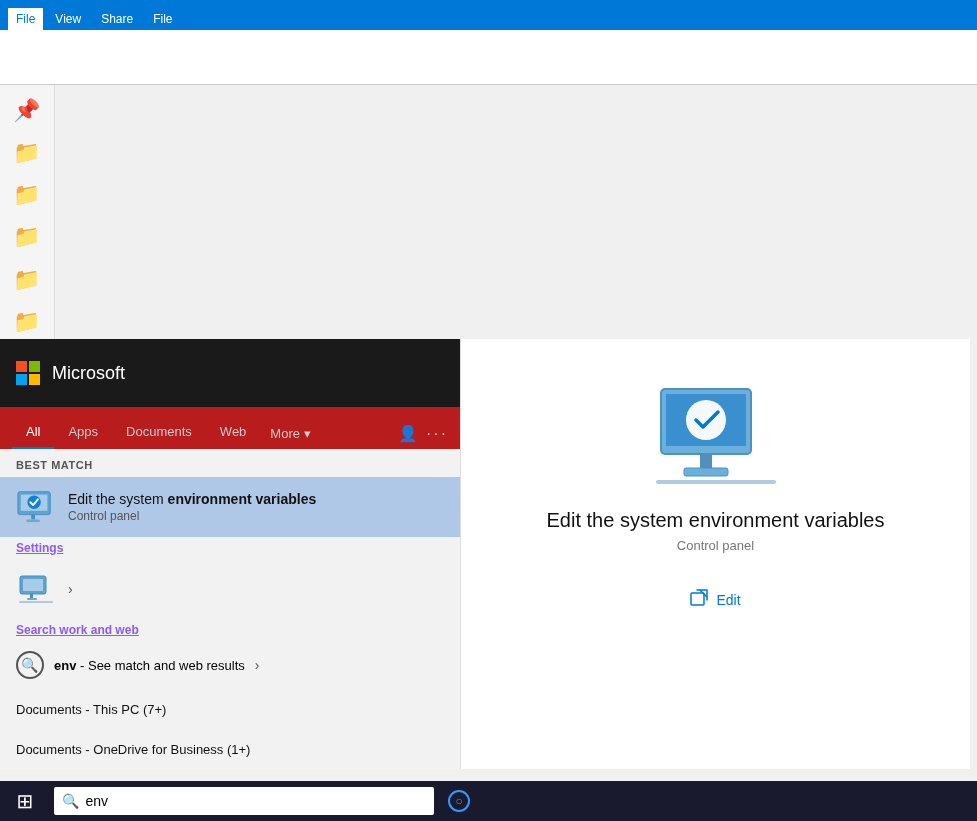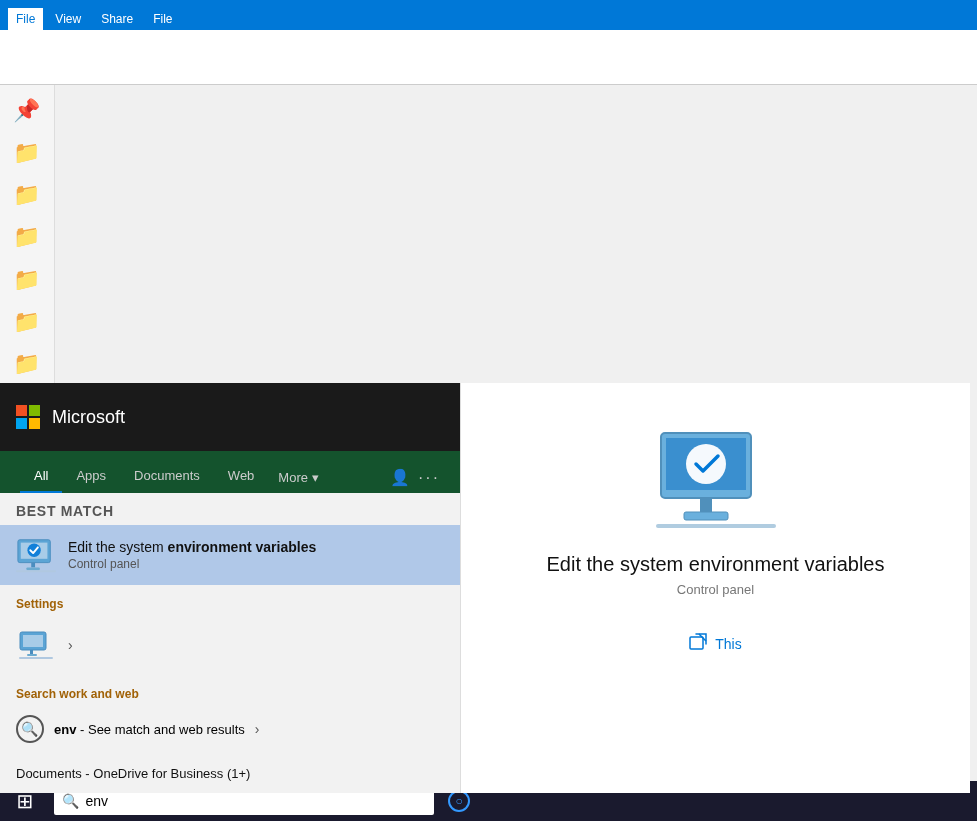--- a/index.html
+++ b/index.html
@@ -76,21 +76,21 @@
     }
     .taskbar-cortana {
       width: 50px; height: 40px;
       display: flex; align-items: center; justify-content: center;
       color: white;
     }
 
     
     .search-overlay {
       position: absolute;
-      bottom: 28px; left: 0;
+      bottom: 52px; left: 0;
       width: 970px;
       background: transparent;
       display: flex;
       z-index: 100;
     }
 
     
     .search-left {
       width: 460px;
       background: #f2f2f2;
@@ -106,36 +106,36 @@
     }
     .ms-logo {
       display: grid; grid-template-columns: 1fr 1fr; grid-template-rows: 1fr 1fr;
       width: 24px; height: 24px; gap: 2px;
     }
     .ms-logo-sq { width: 11px; height: 11px; }
     .ms-title { color: white; font-size: 18px; font-weight: 300; }
 
     
     .nav-tabs {
-      background: #14532d;
+      background: #b91c1c;
       height: 42px;
-      display: flex; align-items: flex-end; padding: 0 20px;
+      display: flex; align-items: flex-end; padding: 0 12px;
     }
     .nav-tab {
       color: #ccc; font-size: 13px; padding: 8px 14px;
       cursor: pointer; border-bottom: 2px solid transparent;
       margin-bottom: 0;
     }
     .nav-tab.active { color: white; border-bottom: 2px solid #0078d7; }
     .nav-tab-more { color: #ccc; font-size: 13px; padding: 8px 10px; display: flex; align-items: flex-end; gap: 4px; cursor: pointer; }
     .nav-icons { margin-left: auto; display: flex; align-items: center; gap: 8px; color: #ccc; font-size: 14px; padding-bottom: 6px; }
 
     
     .best-match-label {
-      font-size: 14px; color: #555; padding: 10px 16px 6px; font-weight: 600;
+      font-size: 11px; color: #555; padding: 10px 16px 6px; font-weight: 600;
       text-transform: uppercase; letter-spacing: 0.05em;
     }
 
     .result-item {
       display: flex; align-items: center;
       padding: 10px 16px; cursor: pointer; gap: 12px;
       min-height: 56px;
     }
     .result-item.selected { background: #b0c8e8; }
 
@@ -147,21 +147,21 @@
     .result-text { flex: 1; }
     .result-title { font-size: 14px; color: #111; }
     .result-title strong { font-weight: 700; }
     .result-subtitle { font-size: 12px; color: #555; margin-top: 2px; }
 
     .result-arrow {
       color: #555; font-size: 14px;
     }
 
     .section-label {
-      font-size: 12px; color: #a16207; padding: 12px 16px 4px; font-weight: 600;
+      font-size: 12px; color: #8b5cf6; padding: 4px 16px 4px; font-weight: 600; text-decoration: underline;
     }
 
     .web-search-item {
       display: flex; align-items: center; padding: 10px 16px; cursor: pointer; gap: 10px; min-height: 44px;
     }
     .search-icon-circle {
       width: 28px; height: 28px; border-radius: 50%; border: 2px solid #555;
       display: flex; align-items: center; justify-content: center; font-size: 14px; color: #555;
       flex-shrink: 0;
     }
@@ -323,20 +323,23 @@
     <div class="section-label">Search work and web</div>
 
     <div class="web-search-item">
       <div class="search-icon-circle">🔍</div>
       <div class="web-search-text">
         <span class="term">env</span><span> - See match and web results</span>
       </div>
       <div class="result-arrow">›</div>
     </div>
 
+    <div class="docs-item">
+      <div class="docs-item-text">Documents - This PC (7+)</div>
+    </div>
 
     <div class="docs-item">
       <div class="docs-item-text">Documents - OneDrive for Business (1+)</div>
     </div>
 
   </div>
 
   <div class="search-right">
 
     <div class="detail-icon-container">
@@ -363,18 +366,18 @@
     <div class="detail-subtitle">Control panel</div>
 
     <div class="open-button">
       <span class="open-icon">
         <svg width="18" height="18" viewBox="0 0 18 18">
           <rect x="1" y="4" width="13" height="12" rx="1" fill="none" stroke="#0078d7" stroke-width="1.5"></rect>
           <path d="M7 1 L17 1 L17 11" stroke="#0078d7" stroke-width="1.5" fill="none" stroke-linecap="round"></path>
           <path d="M10 1 L17 8" stroke="#0078d7" stroke-width="1.5" fill="none"></path>
         </svg>
       </span>
-      <span>This</span>
+      <span>Edit</span>
     </div>
 
   </div>
 
 </div>
 
 </body></html>

